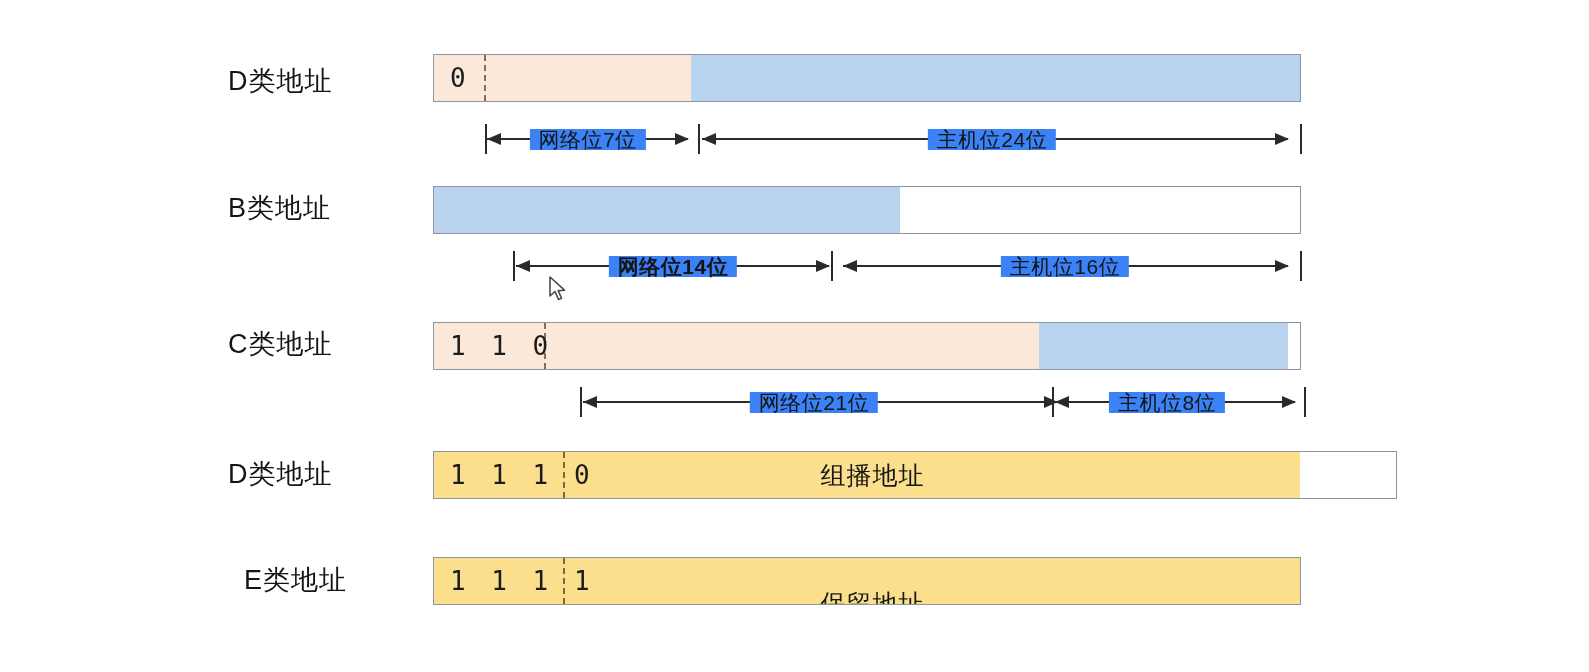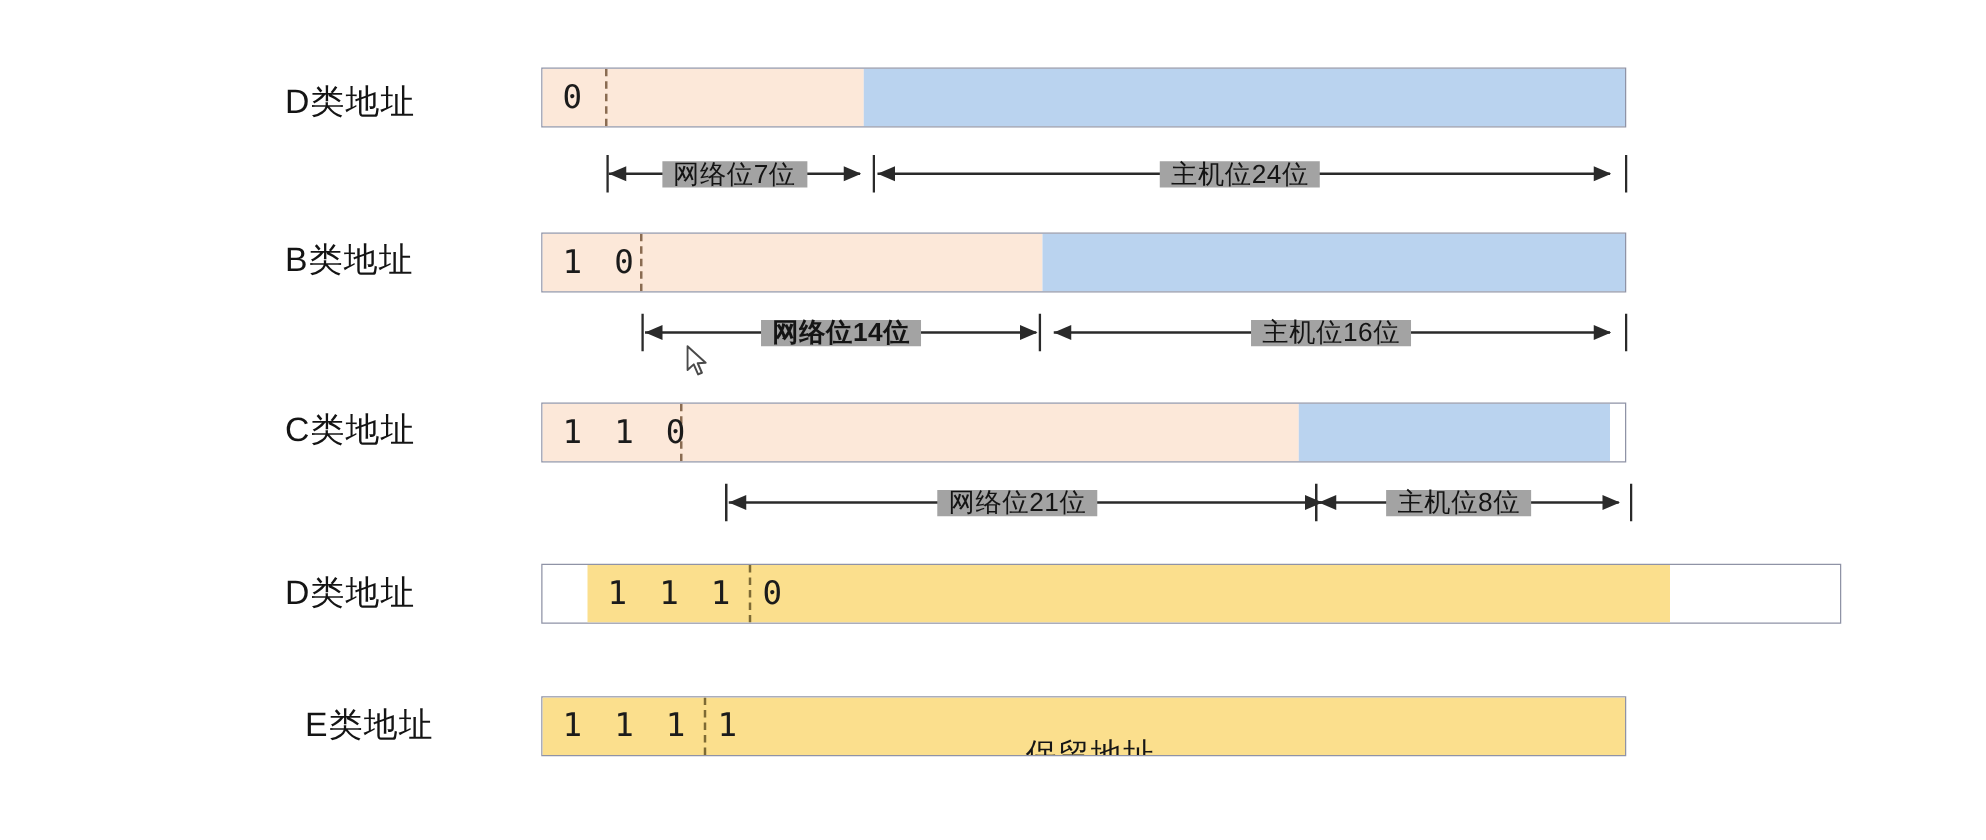--- a/index.html
+++ b/index.html
@@ -87,21 +87,21 @@
   .dim {
     position: absolute;
     height: 34px;
     display: flex;
     align-items: center;
   }
   .dim-text {
     position: absolute;
     left: 50%;
     transform: translateX(-50%);
-    background: #a3a3a3;
+    background: #3b82f6;
     padding: 0 9px;
     font-size: 21px;
     letter-spacing: 0.5px;
     color: #141414;
     white-space: nowrap;
     line-height: 1;
   }
 
   
   #mouse-cursor {
@@ -146,26 +146,20 @@
       <line x1="4" y1="17" x2="590" y2="17" stroke="#2a2a2a" stroke-width="2"></line>
       <polygon points="4,17 18,11 18,23" fill="#2a2a2a"></polygon>
       <polygon points="591,17 577,11 577,23" fill="#2a2a2a"></polygon>
     </svg>
     <span class="dim-text" style="left:calc(50% - 8px);">主机位24位</span>
   </div>
 
   <div class="row-label" style="left:228px; top:195px;">B类地址</div>
 
   <div class="bar" style="left:433px; top:186px; width:868px; height:48px;">
-    <div class="seg seg-net" style="width:400px;">
-      <div class="bit-cell" style="width:80px;">
-        <span class="bits">1 0</span>
-      </div>
-      <div class="seg-caption"></div>
-    </div>
     <div class="seg seg-host" style="width:466px;">
       <div class="seg-caption"></div>
     </div>
   </div>
 
   <div class="dim" style="left:513px; top:249px; width:320px;font-weight:bold;">
     <svg width="320" height="34" viewBox="0 0 320 34">
       <line x1="1" y1="2" x2="1" y2="32" stroke="#2a2a2a" stroke-width="2"></line>
       <line x1="319" y1="2" x2="319" y2="32" stroke="#2a2a2a" stroke-width="2"></line>
       <line x1="3" y1="17" x2="316" y2="17" stroke="#2a2a2a" stroke-width="2"></line>
@@ -215,25 +209,26 @@
       <line x1="253" y1="2" x2="253" y2="32" stroke="#2a2a2a" stroke-width="2"></line>
       <line x1="3" y1="17" x2="243" y2="17" stroke="#2a2a2a" stroke-width="2"></line>
       <polygon points="3,17 17,11 17,23" fill="#2a2a2a"></polygon>
       <polygon points="244,17 230,11 230,23" fill="#2a2a2a"></polygon>
     </svg>
     <span class="dim-text" style="left:calc(50% - 12px);">主机位8位</span>
   </div>
 
   <div class="row-label" style="left:228px; top:461px;">D类地址</div>
 
-  <div class="bar" style="left:433px; top:451px; width:1040px; height:48px;padding-left:36px;">
+  <div class="bar" style="left:433px; top:451px; width:964px; height:48px;">
     <div class="seg seg-full" style="width:866px;">
       <div class="bit-cell bit-cell-yellow" style="width:131px;">
         <span class="bits bits-yellow">1 1 1 0</span>
       </div>
+      <div class="seg-caption" style="padding-right:120px;">组播地址</div>
     </div>
   </div>
 
   <div class="row-label" style="left:228px; top:567px;margin-left:16px;">E类地址</div>
 
   <div class="bar" style="left:433px; top:557px; width:868px; height:48px;">
     <div class="seg seg-full" style="width:1044px;">
       <div class="bit-cell bit-cell-yellow" style="width:131px;">
         <span class="bits bits-yellow">1 1 1 1</span>
       </div>

